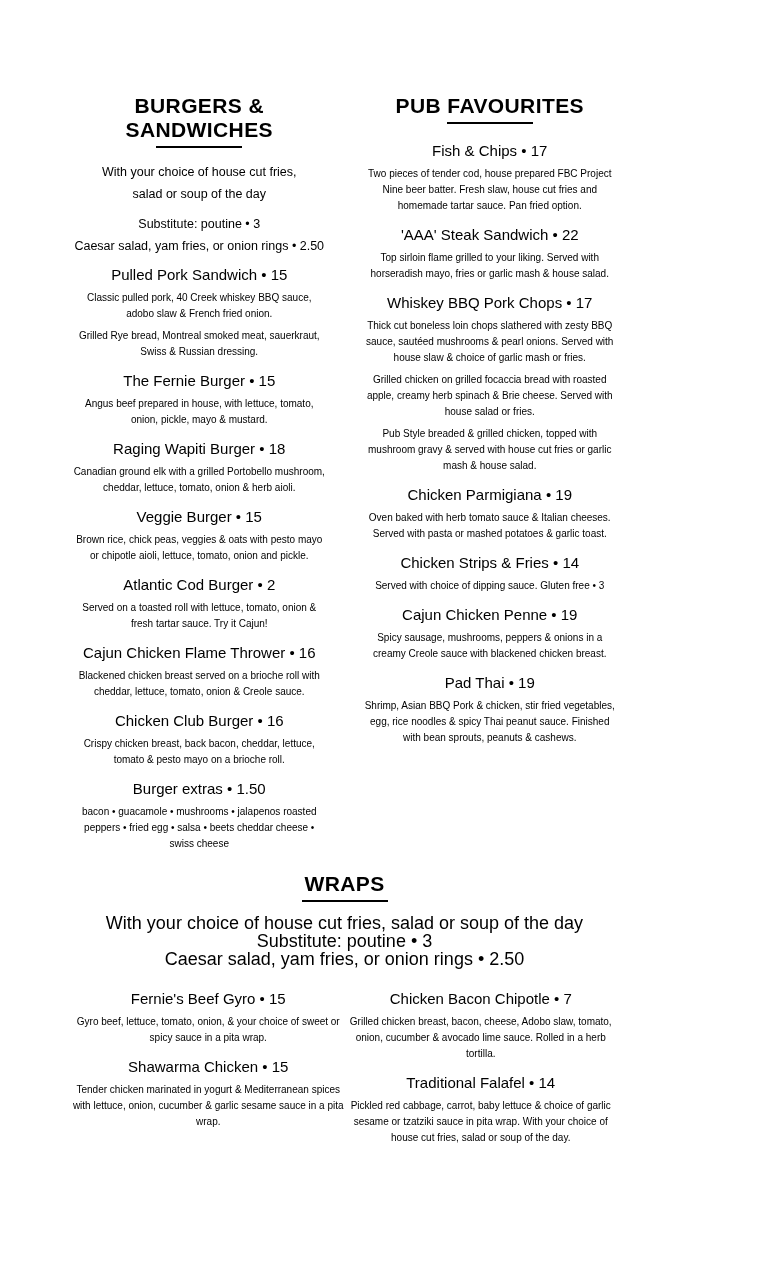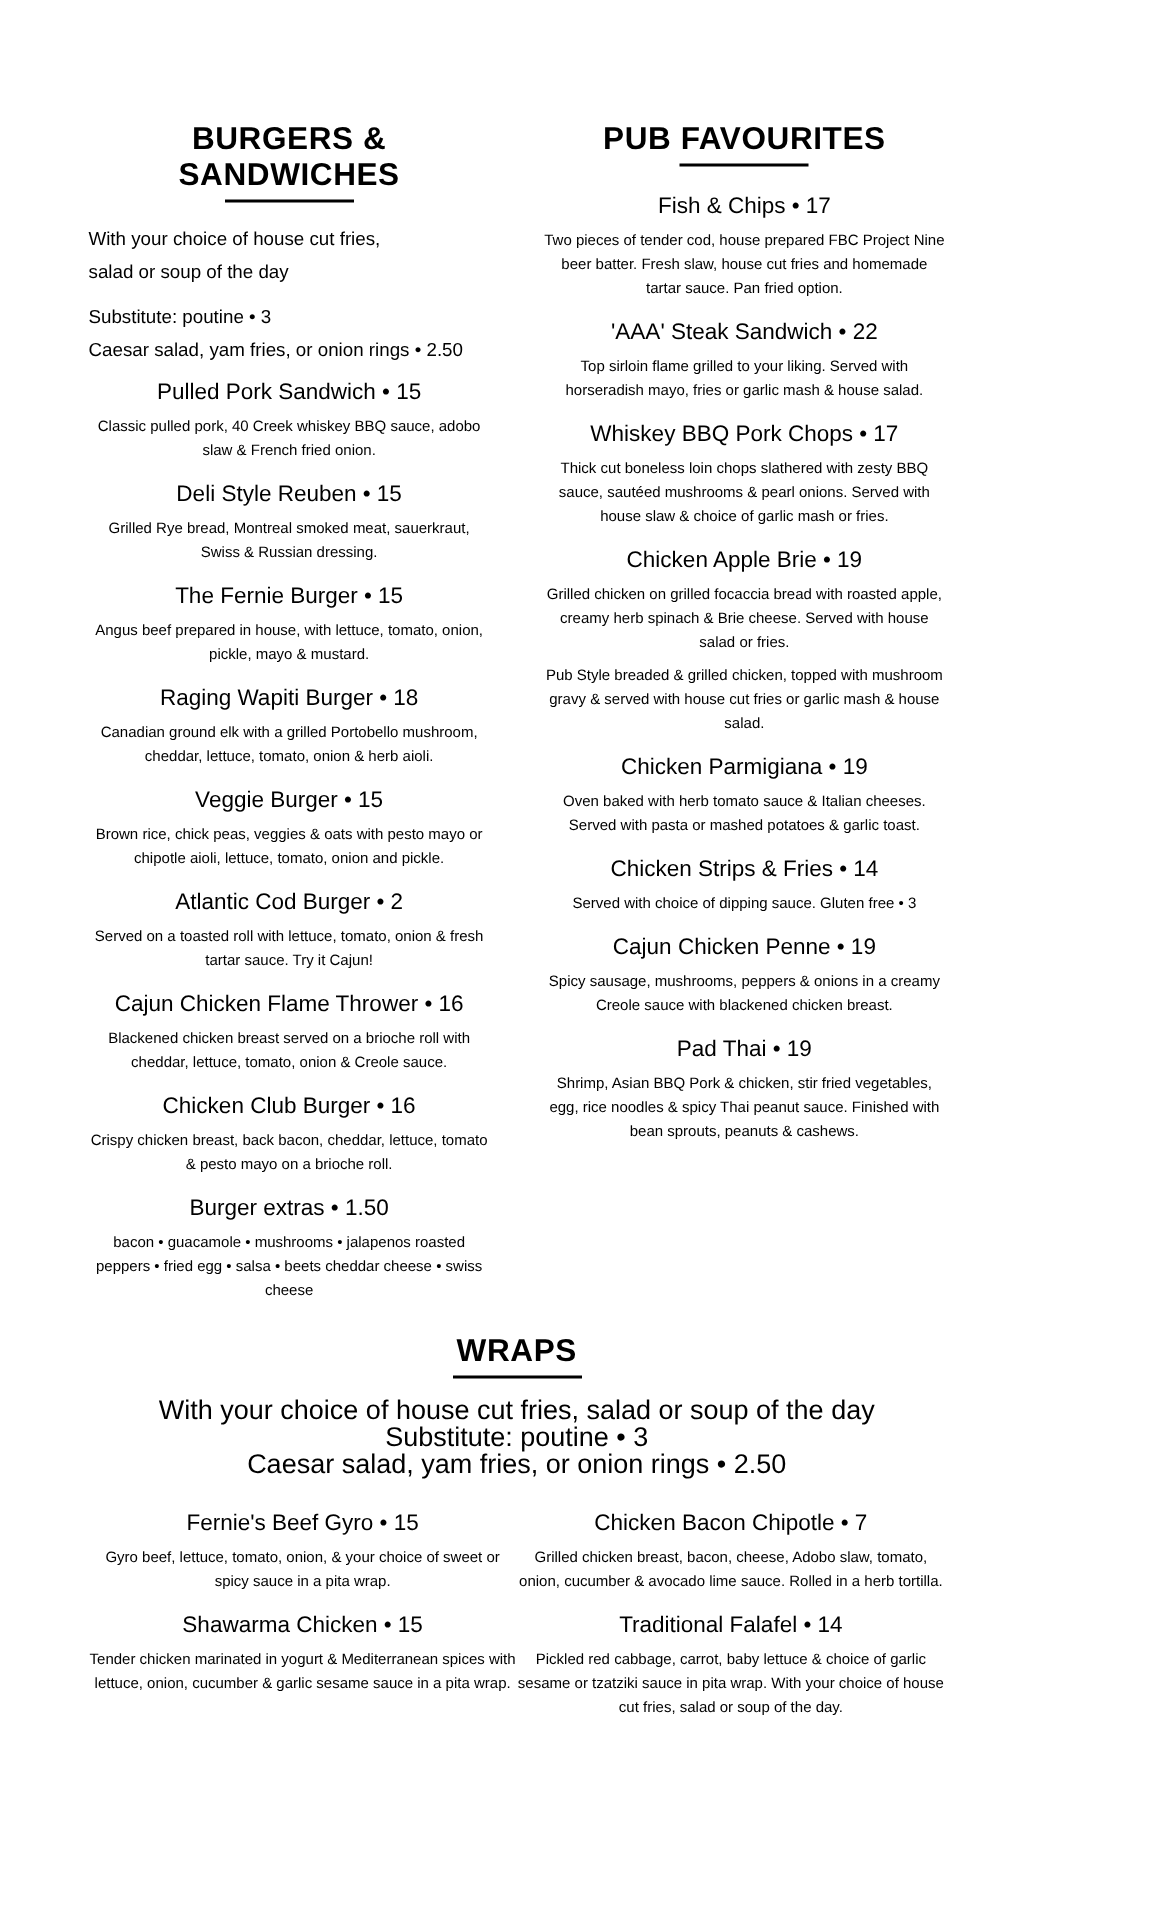--- a/index.html
+++ b/index.html
@@ -11,21 +11,21 @@
     width: 775px;
     height: 1276px;
     font-family: "Liberation Sans", sans-serif;
     color: #000000;
     position: relative;
     overflow: hidden;
   }
   .page {
     width: 689px;
     height: 1276px;
-    padding: 3px;
+    padding: 16px;
     box-sizing: border-box;
     position: relative;
   }
   .columns {
     display: flex;
     flex-direction: row;
     padding: 78px 56px 0 56px;
     box-sizing: border-box;
     gap: 36px;
   }
@@ -41,21 +41,21 @@
     margin: 0 0 4px 0;
     text-transform: uppercase;
   }
   .title-rule {
     width: 86px;
     height: 2px;
     background: #000;
     margin: 0 auto 16px auto;
   }
   .intro {
-    text-align: left;
+    text-align: center;
     font-size: 12.5px;
     line-height: 16px;
     margin: 0 0 6px 0;
   }
   .intro-gap {
     height: 8px;
   }
   .item {
     margin: 0 0 6px 0;
   }
@@ -119,21 +119,20 @@
       <div class="intro">salad or soup of the day</div>
       <div class="intro-gap"></div>
       <div class="intro">Substitute: poutine • 3</div>
       <div class="intro">Caesar salad, yam fries, or onion rings • 2.50</div>
 
       <div class="item">
         <div class="item-name">Pulled Pork Sandwich • 15</div>
         <div class="item-desc">Classic pulled pork, 40 Creek whiskey BBQ sauce, adobo slaw &amp; French fried onion.</div>
       </div>
       <div class="item">
-        <div class="item-name">Deli Style Reuben • 15</div>
         <div class="item-desc">Grilled Rye bread, Montreal smoked meat, sauerkraut, Swiss &amp; Russian dressing.</div>
       </div>
       <div class="item">
         <div class="item-name">The Fernie Burger • 15</div>
         <div class="item-desc">Angus beef prepared in house, with lettuce, tomato, onion, pickle, mayo &amp; mustard.</div>
       </div>
       <div class="item">
         <div class="item-name">Raging Wapiti Burger • 18</div>
         <div class="item-desc">Canadian ground elk with a grilled Portobello mushroom, cheddar, lettuce, tomato, onion &amp; herb aioli.</div>
       </div>
@@ -169,21 +168,20 @@
       </div>
       <div class="item">
         <div class="item-name">'AAA' Steak Sandwich • 22</div>
         <div class="item-desc">Top sirloin flame grilled to your liking. Served with horseradish mayo, fries or garlic mash &amp; house salad.</div>
       </div>
       <div class="item">
         <div class="item-name">Whiskey BBQ Pork Chops • 17</div>
         <div class="item-desc">Thick cut boneless loin chops slathered with zesty BBQ sauce, sautéed mushrooms &amp; pearl onions. Served with house slaw &amp; choice of garlic mash or fries.</div>
       </div>
       <div class="item">
-        <div class="item-name">Chicken Apple Brie • 19</div>
         <div class="item-desc">Grilled chicken on grilled focaccia bread with roasted apple, creamy herb spinach &amp; Brie cheese. Served with house salad or fries.</div>
       </div>
       <div class="item">
         <div class="item-desc">Pub Style breaded &amp; grilled chicken, topped with mushroom gravy &amp; served with house cut fries or garlic mash &amp; house salad.</div>
       </div>
       <div class="item">
         <div class="item-name">Chicken Parmigiana • 19</div>
         <div class="item-desc">Oven baked with herb tomato sauce &amp; Italian cheeses. Served with pasta or mashed potatoes &amp; garlic toast.</div>
       </div>
       <div class="item">

